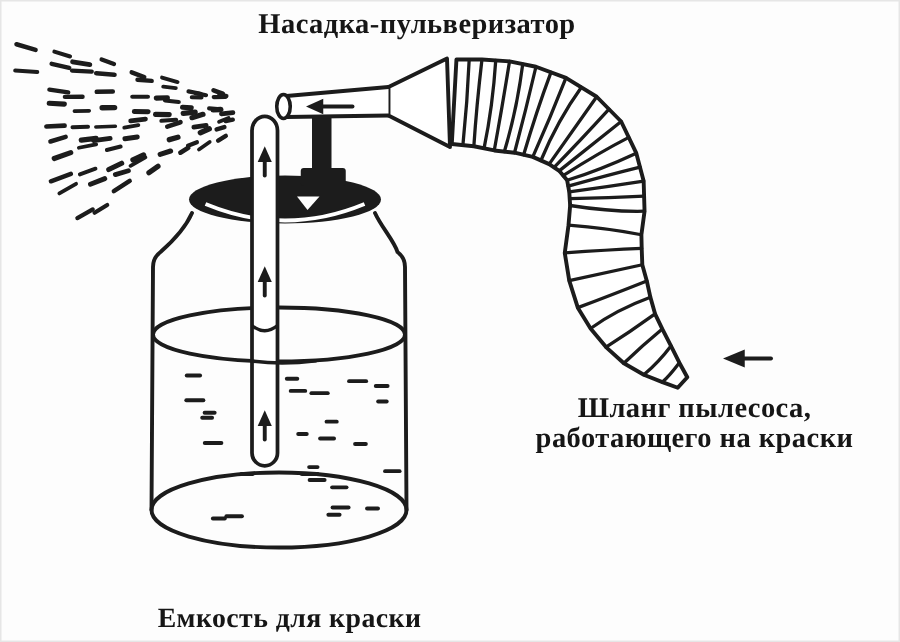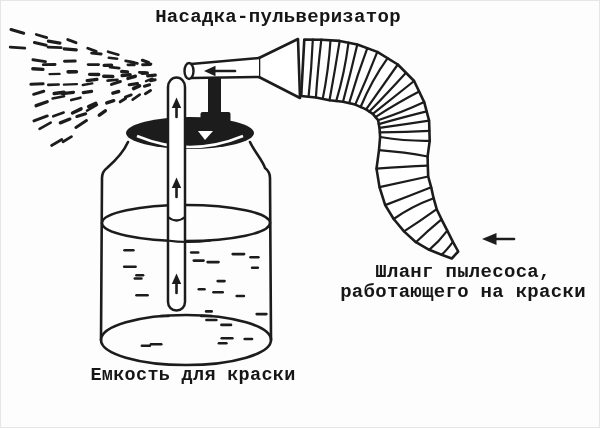--- a/index.html
+++ b/index.html
@@ -5,25 +5,25 @@
   html,body{margin:0;padding:0;background:#ffffff;}
   .stage{
     position:relative;width:600px;height:428px;background:#fdfdfd;
     overflow:hidden;border:1px solid #e6e6e6;box-sizing:border-box;
     font-family:"Liberation Sans",sans-serif;
   }
   svg{position:absolute;left:0;top:0;}
   .lbl{
     position:absolute;font-weight:700;color:#161616;text-align:center;
     white-space:nowrap;letter-spacing:.3px;
-    font-family:Liberation Mono, monospace;
+    font-family:Liberation Serif, serif;
   }
   #lbl-title{left:117px;top:5px;width:320px;font-size:19px;}
   #lbl-hose{left:331px;top:262px;width:262px;font-size:19px;line-height:19.5px;}
-  #lbl-jar{left:42px;top:364px;width:300px;font-size:18.5px;}
+  #lbl-jar{left:42px;top:402px;width:300px;font-size:18.5px;}
 </style>
 </head>
 <body>
 
 <div class="stage">
 
   <svg id="art" width="600" height="428" viewBox="0 0 600 428">
 
     <g fill="none" stroke="#1c1c1c" stroke-width="2.6" stroke-linecap="round">
       <path d="M127,141 C123,150 114,160 106,167 C102,170 101,173 101,177 L100,339"></path>

